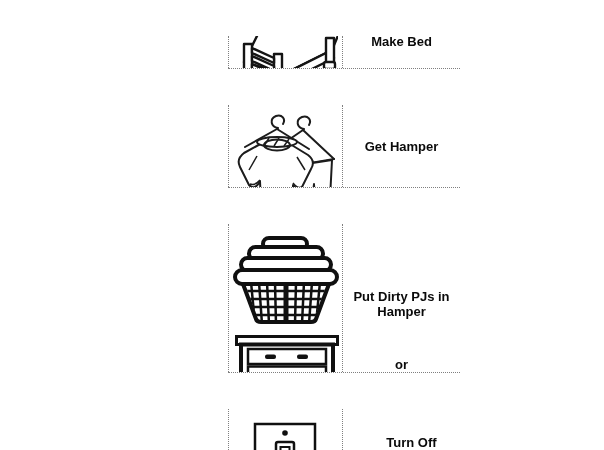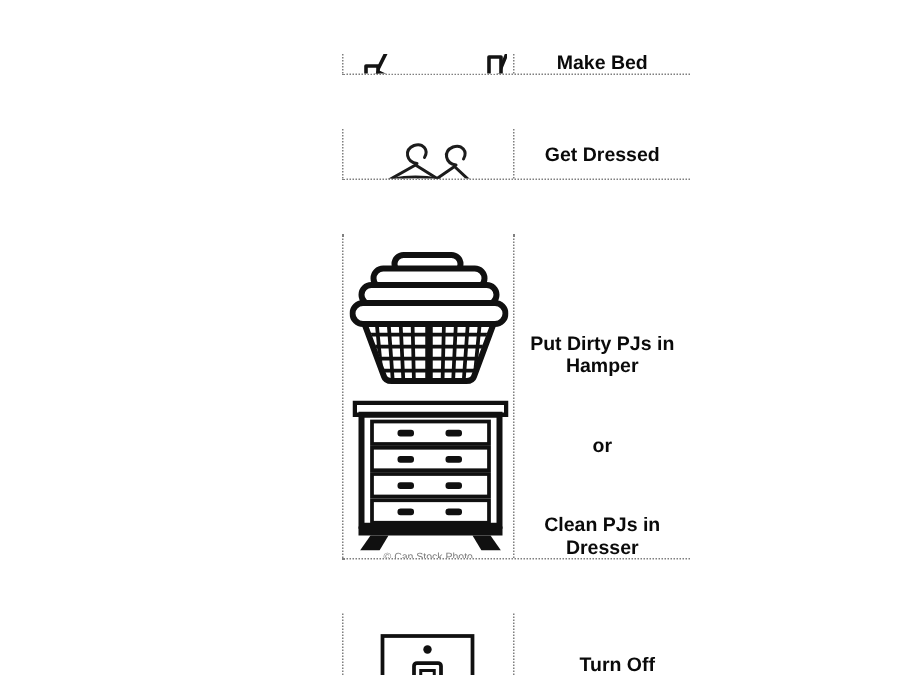--- a/index.html
+++ b/index.html
@@ -86,21 +86,21 @@
             <path d="M44 17 L12 35"></path>
             <path d="M44 17 L76 37"></path>
           </g>
           <path d="M31 30 Q44 23 57 32 L75 43 Q83 49 78 57 L69 75 Q64 80 60 73 L60 91 Q44 99 28 91 L27 69 Q22 79 16 73 L7 55 Q3 47 11 41 Z" fill="#ffffff" stroke="#1c1c1c" stroke-width="2" stroke-linejoin="round"></path>
           <ellipse cx="44" cy="30" rx="20" ry="5" fill="#ffffff" stroke="#1c1c1c" stroke-width="2"></ellipse>
           <path d="M36 26 l-5 8 M46 26 l-5 8 M56 27 l-5 7" stroke="#1c1c1c" stroke-width="1.5" fill="none"></path>
           <ellipse cx="44" cy="33" rx="13" ry="5.5" fill="none" stroke="#1c1c1c" stroke-width="2"></ellipse>
           <path d="M27 68 q-5 6 -10 4 M60 71 q4 6 9 4 M24 44 l-8 14 M64 45 l8 13" fill="none" stroke="#1c1c1c" stroke-width="1.5"></path>
         </svg>
       </div>
-      <div class="cell-txt ct2">Get Dressed</div>
+      <div class="cell-txt ct2">Get Hamper</div>
     </div>
 
     <div class="row r3">
       <div class="cell-img">
         <svg class="icon-abs basket-pos" width="106" height="88" viewBox="0 0 106 88">
           <g fill="#ffffff" stroke="#101010" stroke-width="4" stroke-linejoin="round">
             <rect x="30" y="2" width="44" height="12" rx="6"></rect>
             <rect x="16" y="11" width="74" height="13" rx="6.5"></rect>
             <rect x="8" y="22" width="90" height="13" rx="6.5"></rect>
             <rect x="2" y="34" width="102" height="14" rx="7"></rect>
@@ -137,22 +137,20 @@
             <polygon points="12,90 24,90 18,100 5,100"></polygon>
             <polygon points="80,90 92,90 99,100 86,100"></polygon>
           </g>
         </svg>
         <div class="watermark">© Can Stock Photo</div>
       </div>
       <div class="cell-txt ct3">
         <span>Put Dirty PJs in
 Hamper</span>
         <span>or</span>
-        <span>Clean PJs in
-Dresser</span>
       </div>
     </div>
 
     <div class="row r4 last">
       <div class="cell-img">
         <svg class="icon-abs switch-pos" width="64" height="45" viewBox="0 0 64 45">
           <rect x="2" y="2" width="60" height="50" fill="#ffffff" stroke="#101010" stroke-width="2.5"></rect>
           <circle cx="32" cy="11" r="2.8" fill="#101010"></circle>
           <rect x="23" y="20" width="18" height="22" rx="2" fill="#ffffff" stroke="#101010" stroke-width="2.5"></rect>
           <rect x="27.5" y="25" width="9" height="11" fill="none" stroke="#101010" stroke-width="2"></rect>

